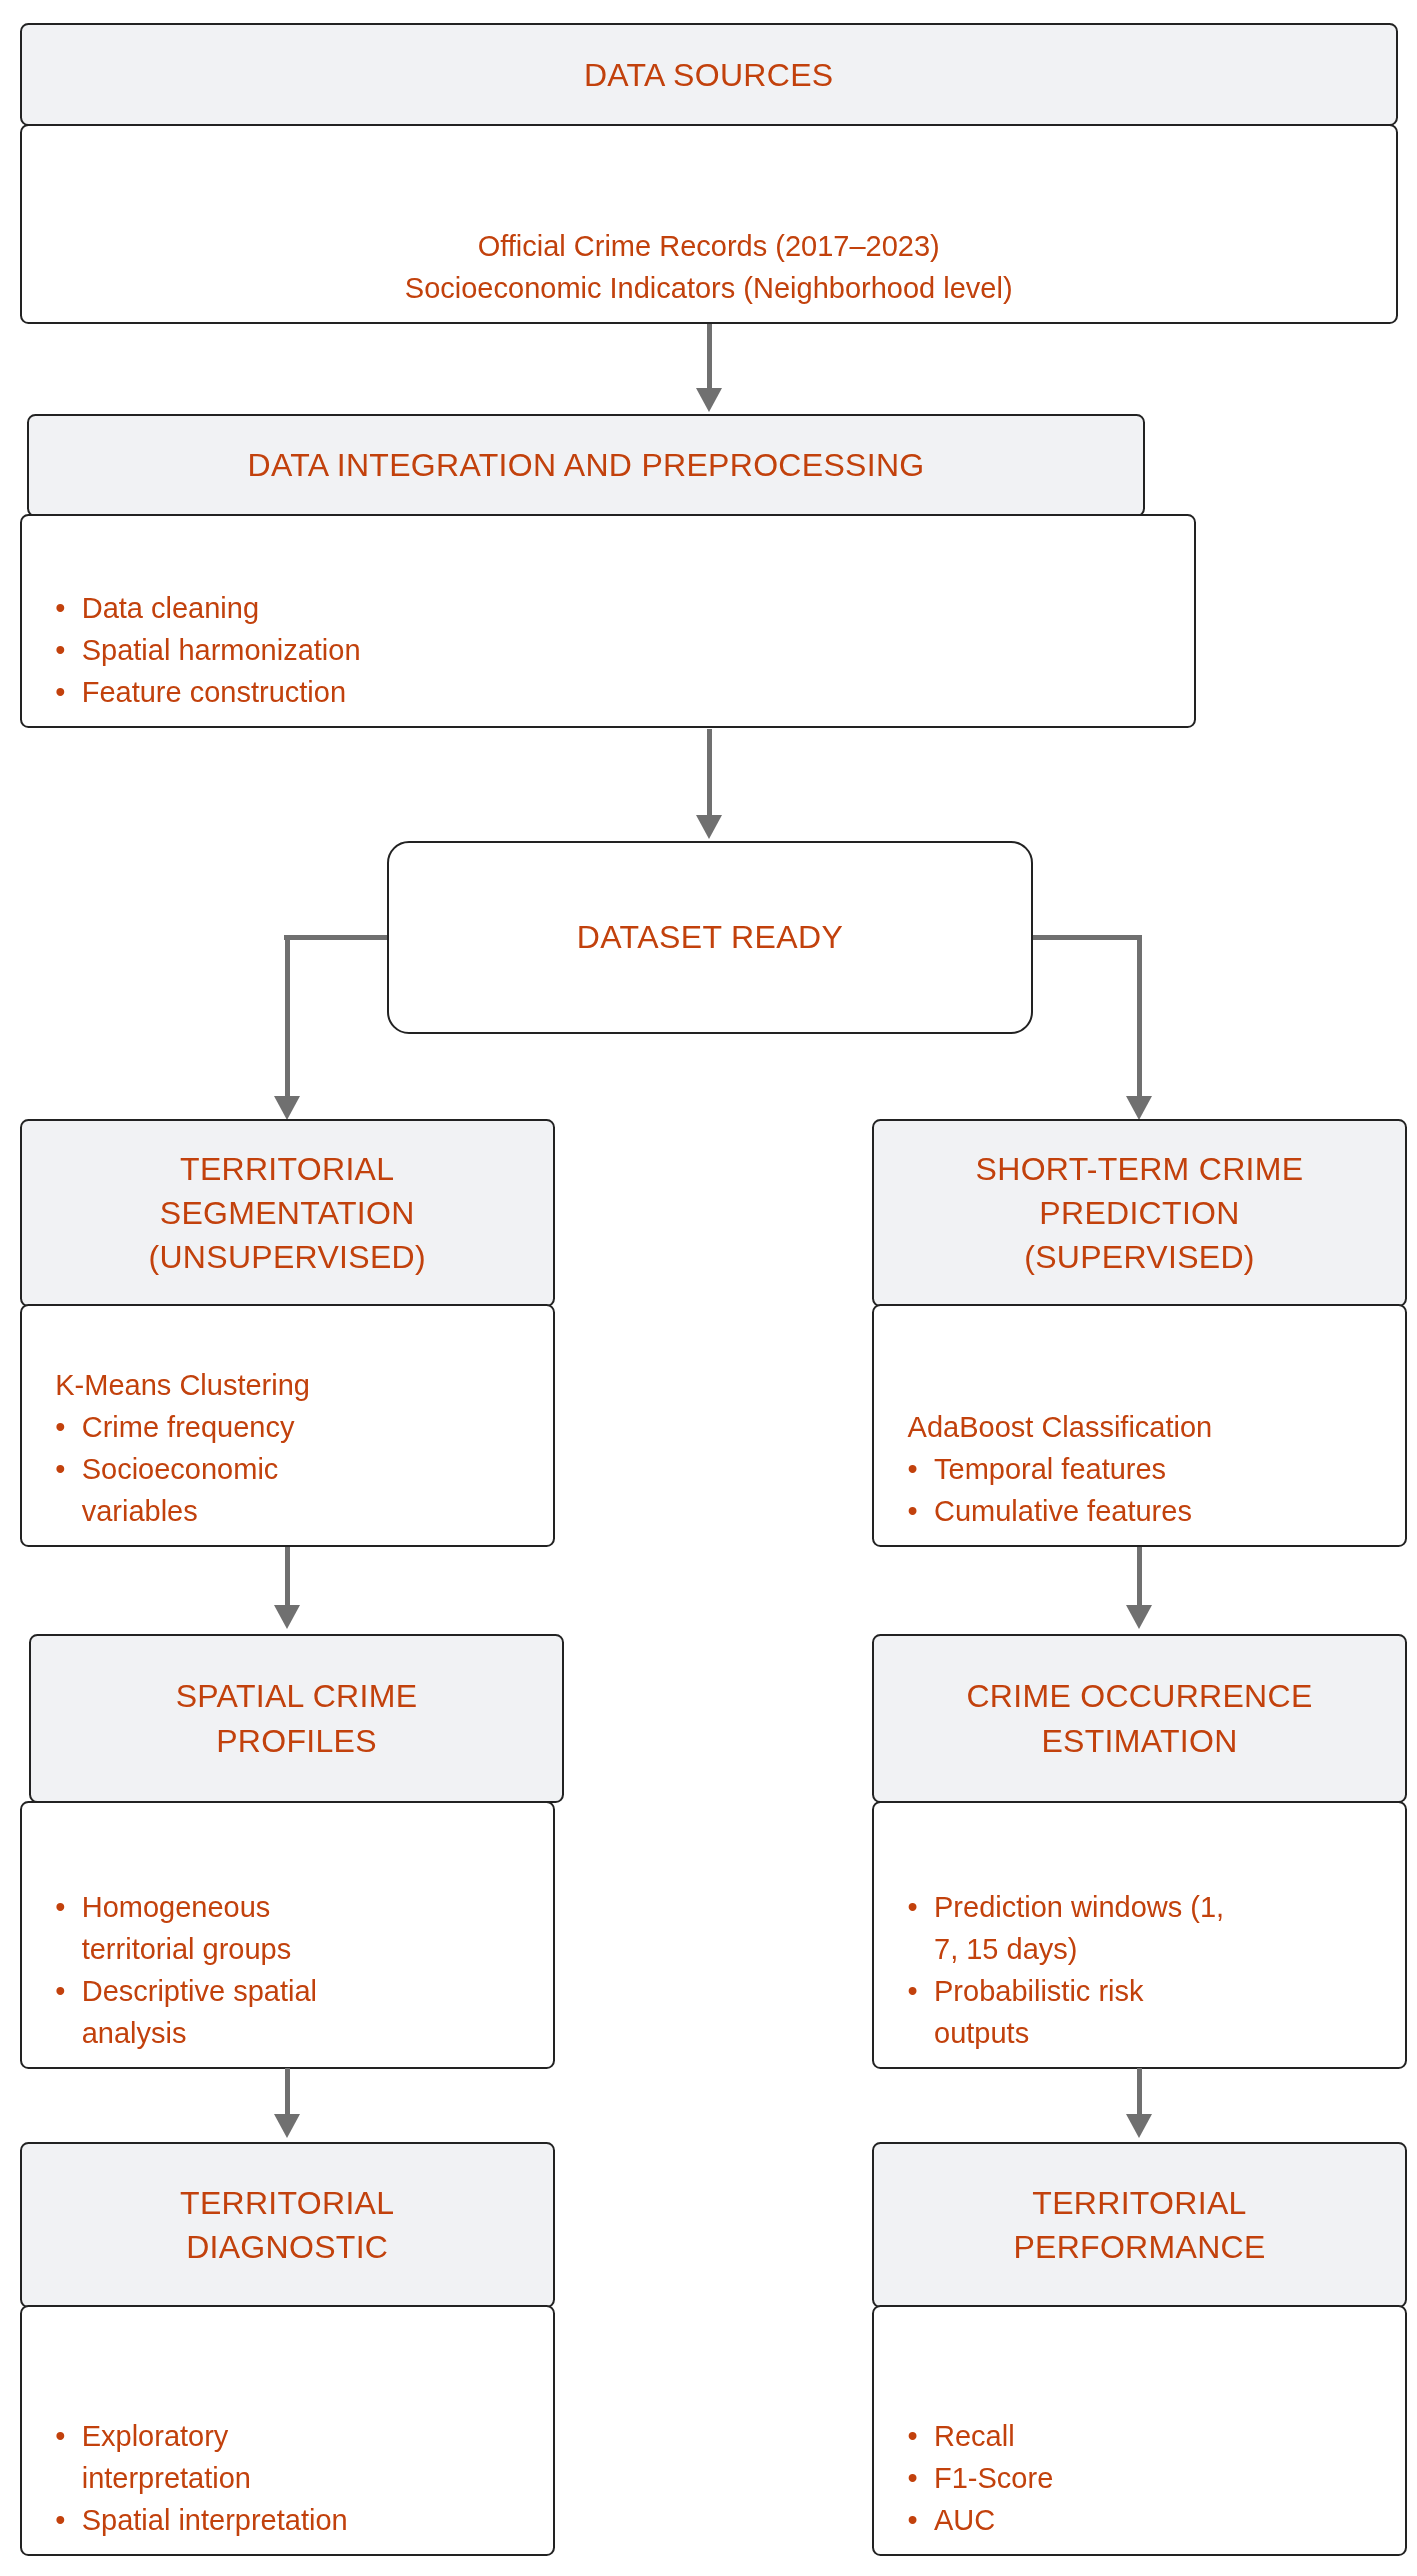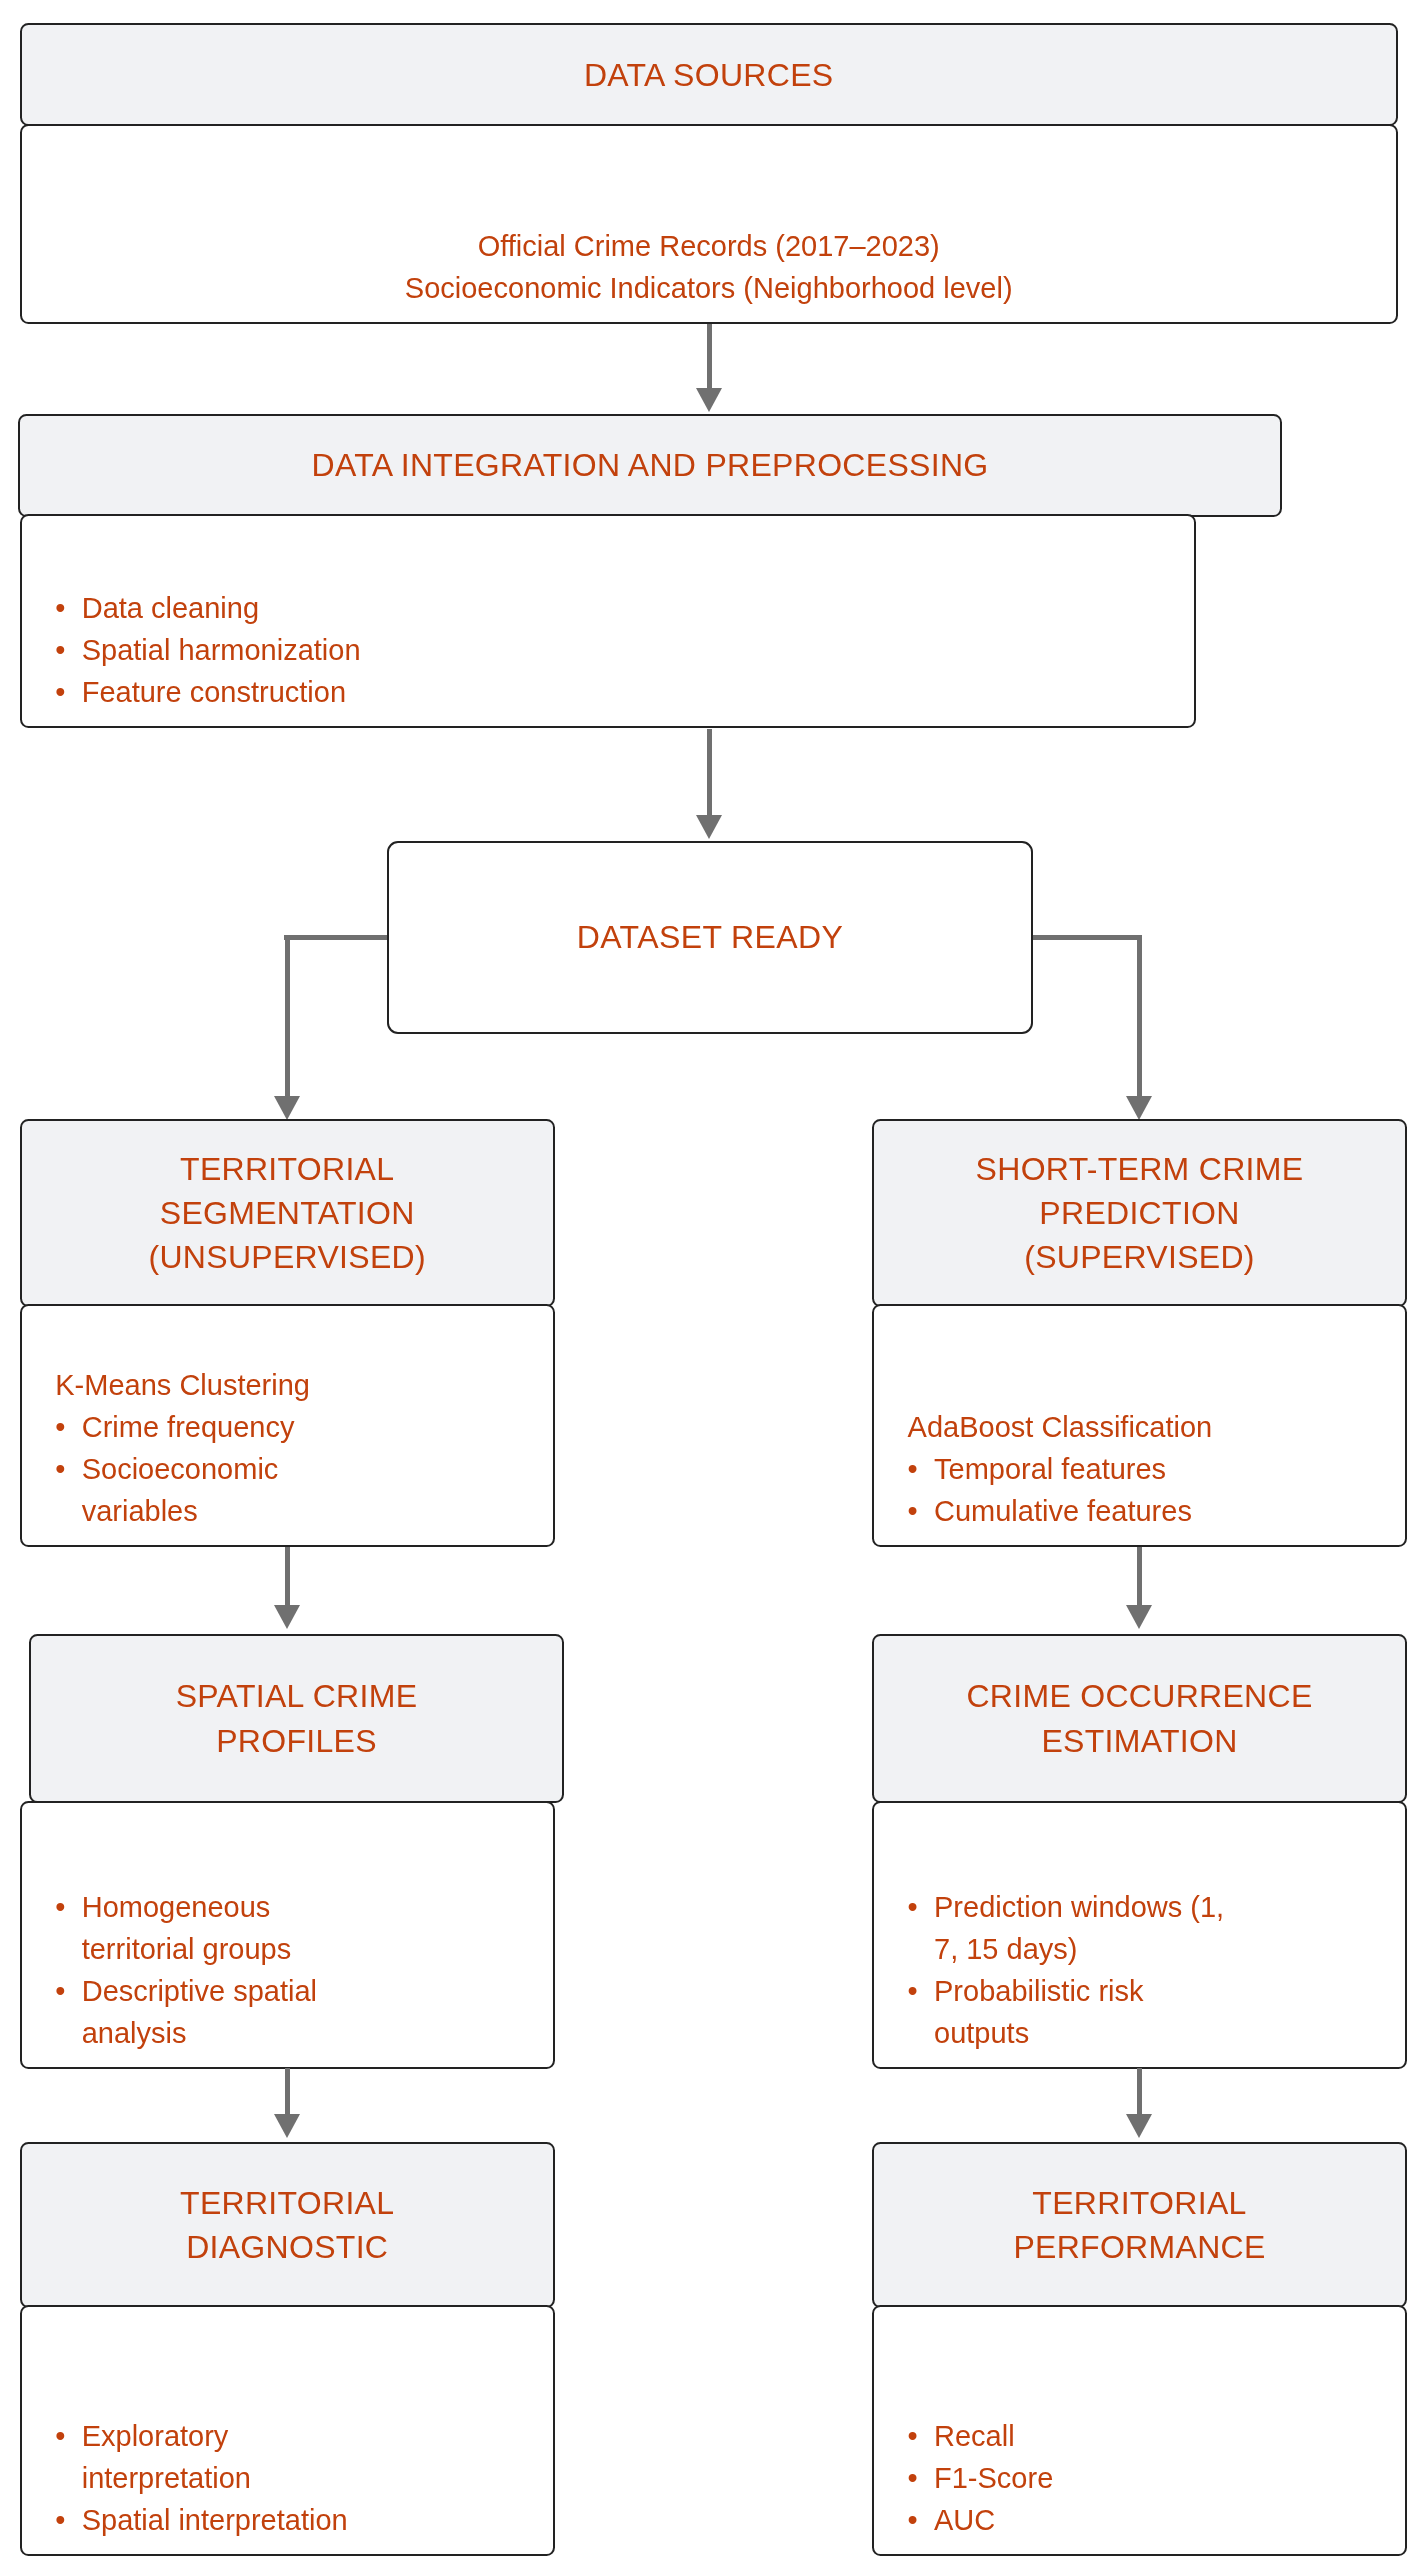--- a/index.html
+++ b/index.html
@@ -54,21 +54,21 @@
     position:absolute;
     left:5.6px;
   }
   .lead { padding-left:5.6px; }
   .dataset {
     display:flex;
     align-items:center;
     justify-content:center;
     font-size:32px;
     letter-spacing:0.4px;
-    border-radius:11px;
+    border-radius:22px;
   }
   .seg-v { position:absolute; width:4.7px; background:#707070; }
   .seg-h { position:absolute; height:4.7px; background:#707070; }
   .tri {
     position:absolute;
     width:0; height:0;
     border-left:13px solid transparent;
     border-right:13px solid transparent;
     border-top:24px solid #707070;
   }
@@ -82,21 +82,21 @@
     <div>DATA SOURCES</div>
   </div>
   <div class="box bodybox centered" style="left:19.7px;top:124px;width:1378px;height:200px">
     <div>Official Crime Records (2017–2023)</div>
     <div>Socioeconomic Indicators (Neighborhood level)</div>
   </div>
 
   <div class="seg-v" style="left:707px;top:324px;height:66px"></div>
   <div class="tri" style="left:696px;top:388px"></div>
 
-  <div class="box head" style="left:18px;top:414px;width:1264px;height:103px">
+  <div class="box head" style="left:27px;top:414px;width:1118px;height:103px">
     <div>DATA INTEGRATION AND PREPROCESSING</div>
   </div>
   <div class="box bodybox" style="left:19.7px;top:514px;width:1176px;height:214px">
     <ul class="bullets">
       <li>Data cleaning</li>
       <li>Spatial harmonization</li>
       <li>Feature construction</li>
     </ul>
   </div>
 

